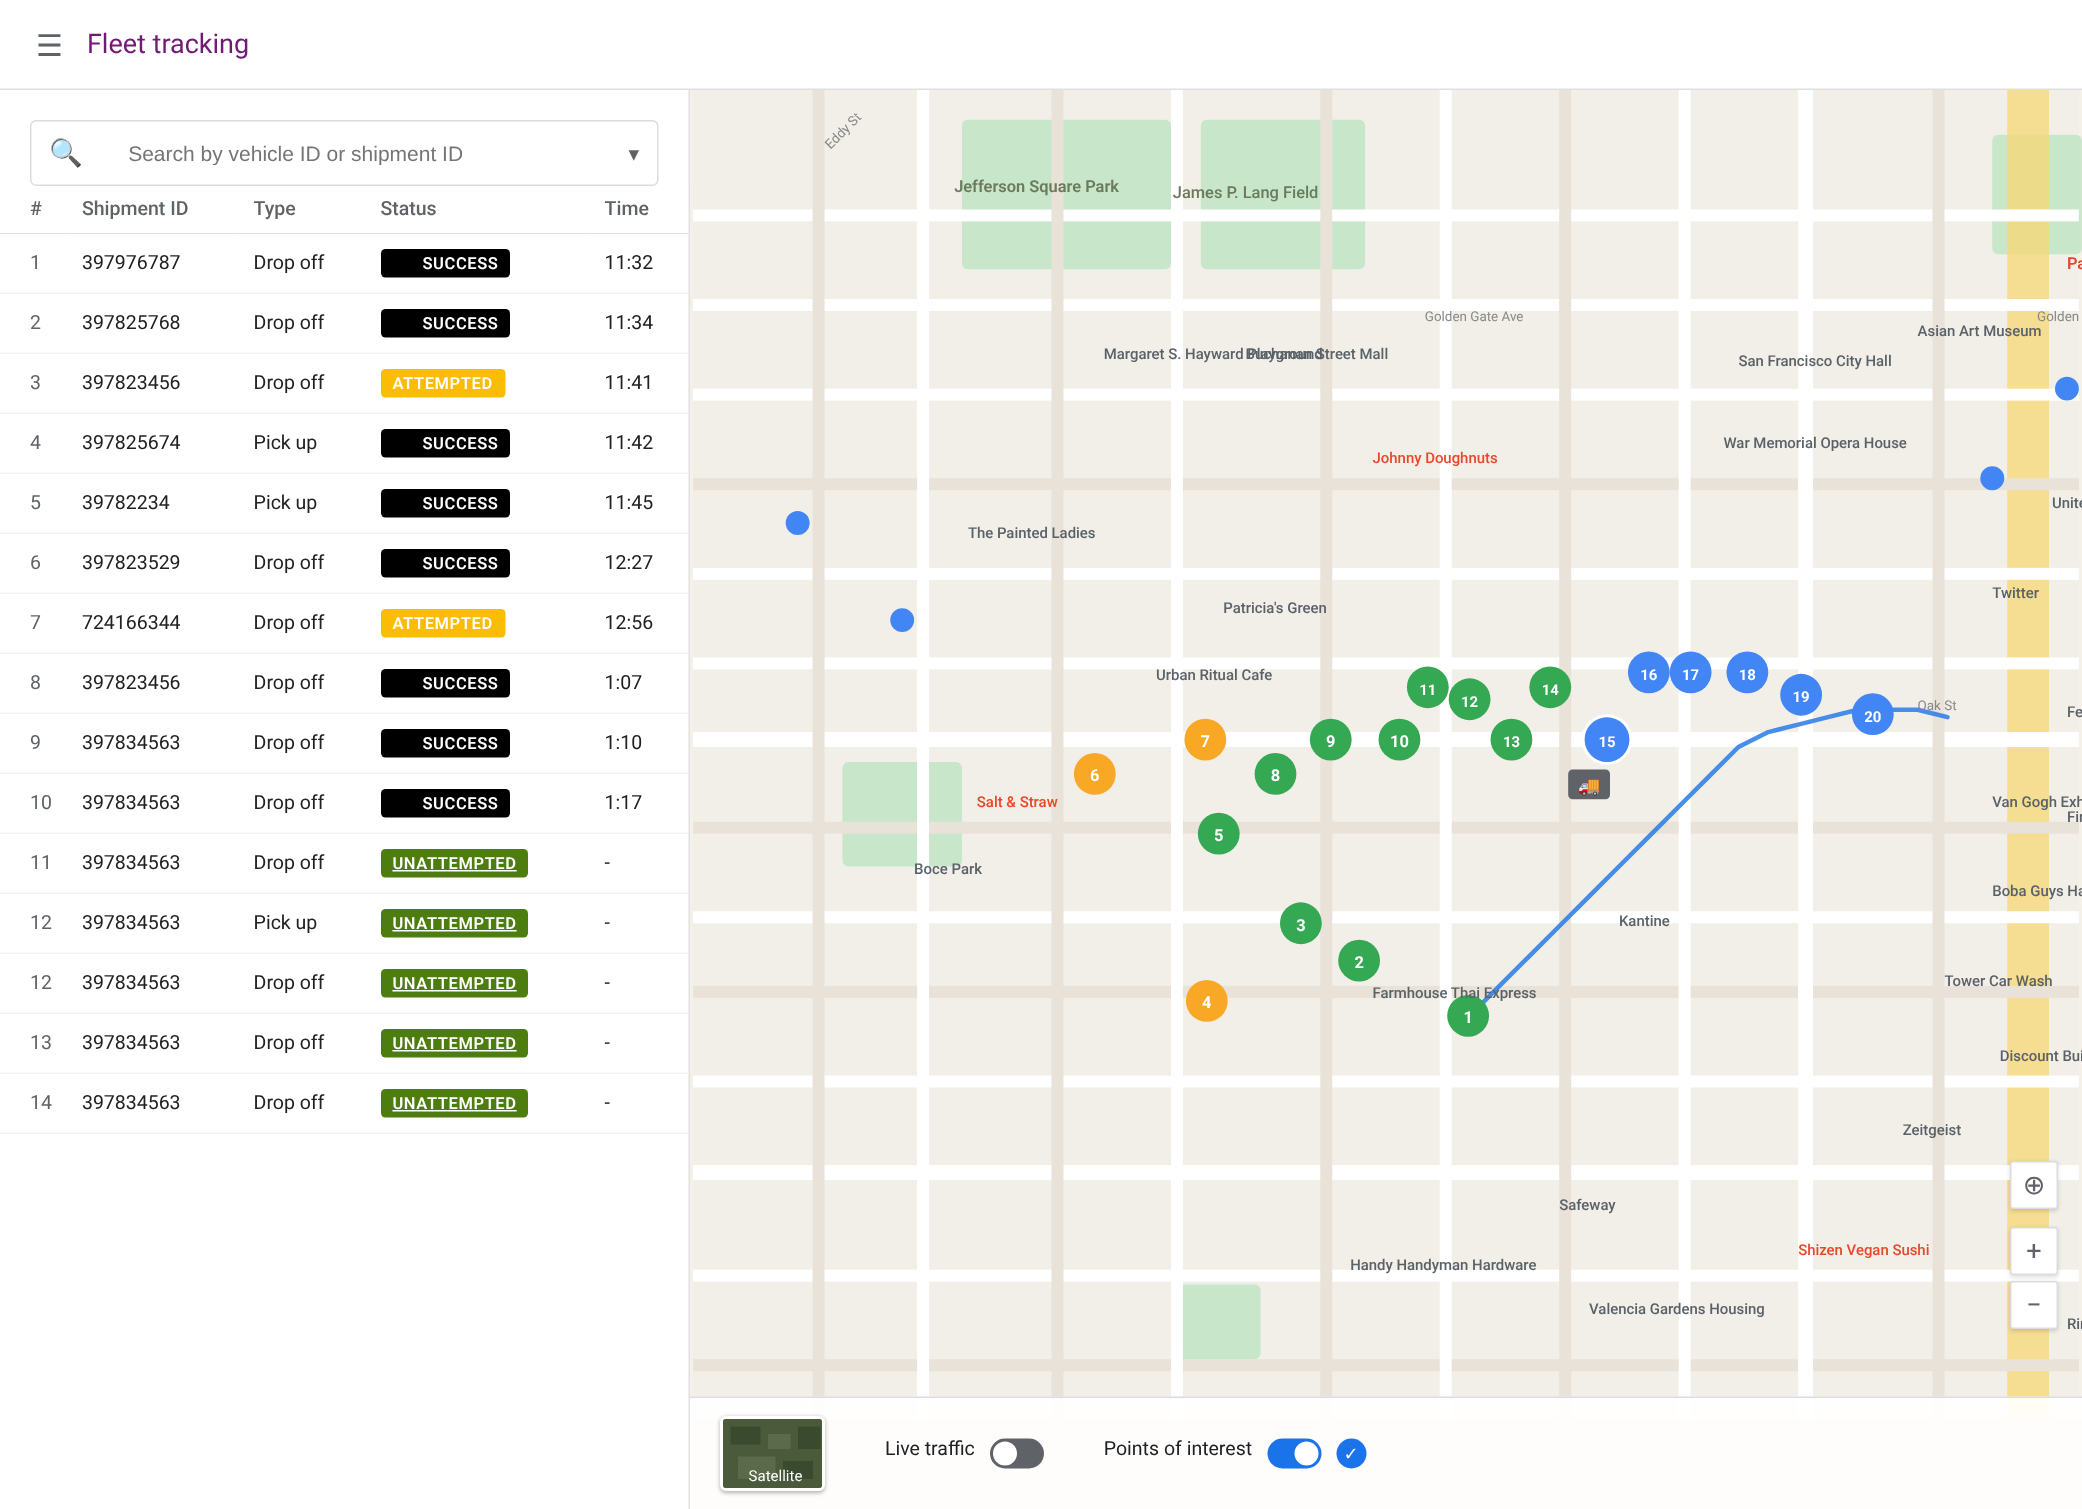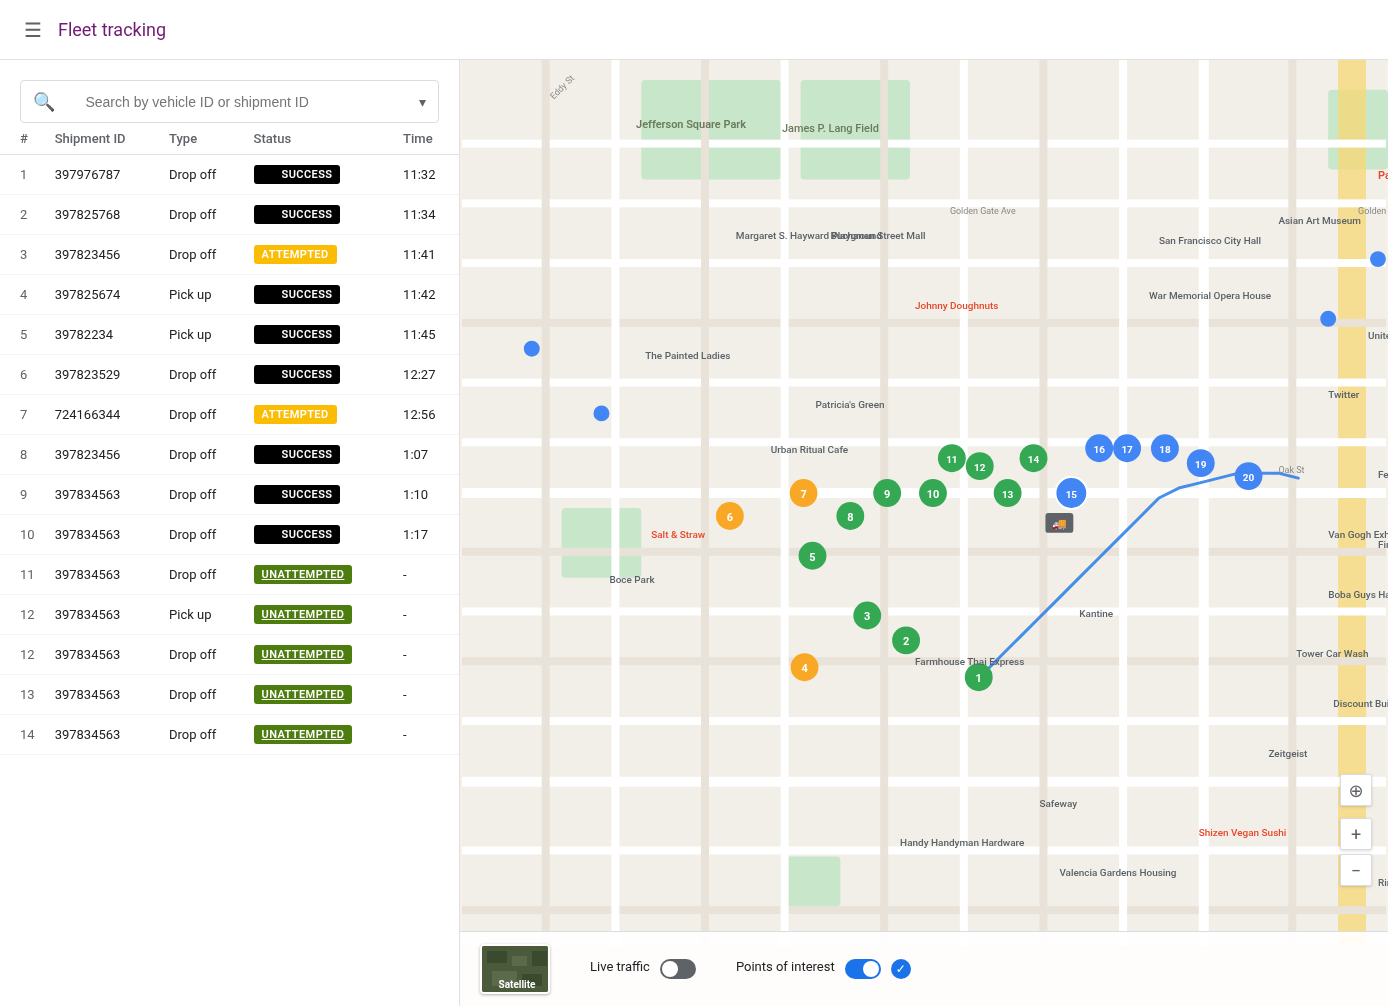--- a/index.html
+++ b/index.html
@@ -238,21 +238,21 @@
       cursor: pointer;
     }
     .satellite-thumb-label {
       position: absolute;
       bottom: 2px;
       left: 4px;
       right: 0;
       text-align: center;
       font-size: 10px;
       color: #fff;
-      font-weight: 700;
+      font-weight: 400;
     }
 
     
     .map-content {
       position: absolute;
       top: 0; left: 0; right: 0; bottom: 60px;
       background: #f5f0e8;
     }
 
     .table-wrapper {

